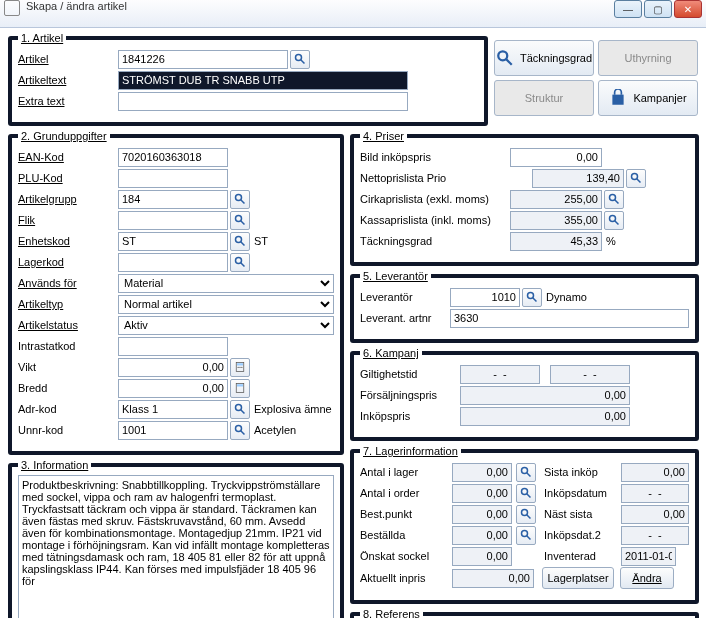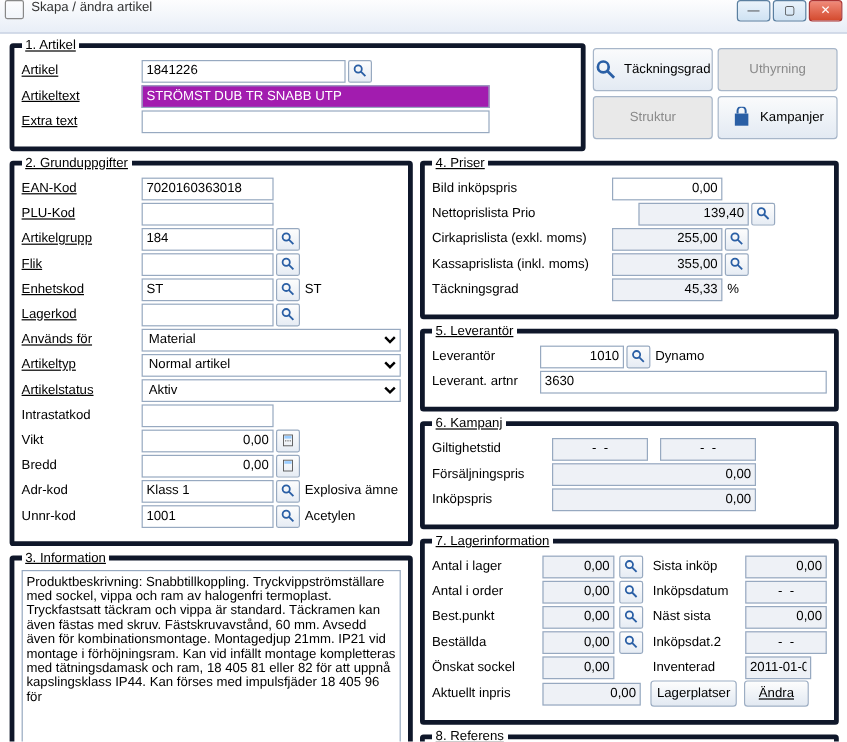--- a/index.html
+++ b/index.html
@@ -10,21 +10,21 @@
 .wbtn{width:28px;height:18px;margin-left:2px;border:1px solid #5a7fa0;border-radius:3px;background:linear-gradient(#eaf3fb,#cfe2f3);display:flex;align-items:center;justify-content:center;font-size:10px;color:#333}
 .wbtn.close{background:linear-gradient(#f08b7a,#d44a2e);color:#fff;border-color:#a33}
 .content{padding:4px 8px 4px 8px}
 fieldset{border:4px solid #0f172a;border-radius:3px;padding:4px 6px 10px 6px;margin-bottom:4px;position:relative}
 legend{color:#000;padding:0 3px;text-decoration:underline}
 .row{display:flex;align-items:center;margin:1px 0;min-height:20px}
 .lbl{width:100px;color:#000}
 .lbl.u{text-decoration:underline}
 input.txt,select.sel,textarea.ta{border:1px solid #97a9c0;background:#fff;height:19px;padding:1px 3px;font-family:inherit;font-size:11px}
 input.num{text-align:right}
-input.sel-text{background:#a21caf;color:#fff}
+input.sel-text{background:#0f172a;color:#fff}
 .btnico{width:20px;height:19px;border:1px solid #97a9c0;background:linear-gradient(#fdfdfd,#e6ecf4);border-radius:2px;display:flex;align-items:center;justify-content:center;margin-left:2px;cursor:pointer}
 .btnico svg{width:12px;height:12px}
 .topright{display:flex;gap:4px}
 .bigbtn{width:100px;height:36px;border:1px solid #a7b6c9;background:linear-gradient(#fafbfc,#e3eaf3);border-radius:3px;display:flex;align-items:center;justify-content:center;gap:6px;cursor:pointer}
 .bigbtn.gray{background:#e9e9e9;color:#8a8a8a}
 .cols{display:flex;gap:6px}
 .colL{width:340px}
 .colR{flex:1}
 .infobox{border:1px solid #97a9c0;height:158px;overflow:auto;padding:3px;line-height:12px}
 .fbtn{width:78px;height:22px;border:1px solid #9cadc3;background:linear-gradient(#fdfdfd,#e2e9f2);border-radius:3px;cursor:pointer}

